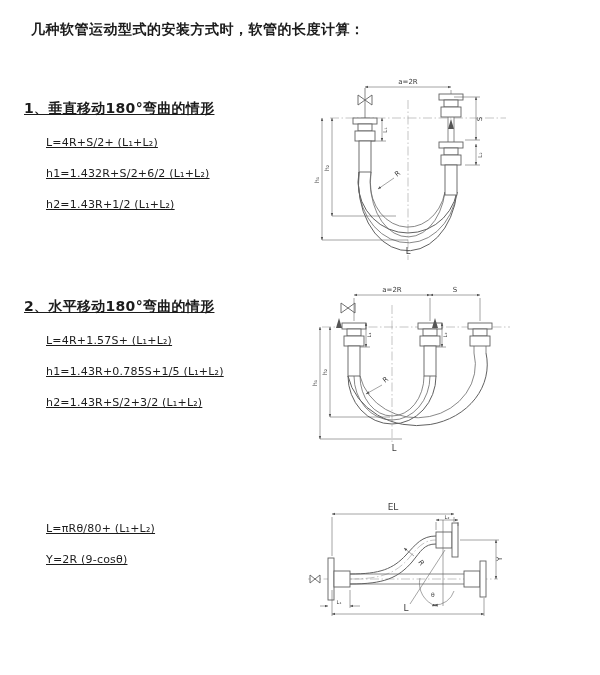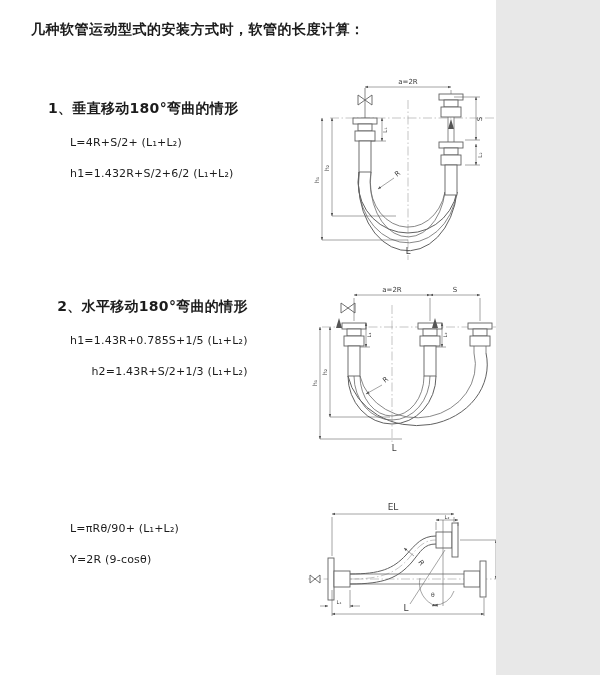--- a/index.html
+++ b/index.html
@@ -1,23 +1,23 @@
 <!DOCTYPE html>
 <html><head>
 <meta charset="utf-8">
 <style>
   html,body{margin:0;padding:0;background:#e8e8e8;}
   .page{
-    position:relative;width:496px;height:675px;background:#ffffff;
+    position:relative;width:600px;height:675px;background:#ffffff;
     font-family:"DejaVu Sans","Liberation Sans",sans-serif;color:#1c1c1c;overflow:hidden;
   }
   .doc-title{
     position:absolute;left:31px;top:21px;font-size:14px;font-weight:700;letter-spacing:0.5px;
   }
-  .sec{position:absolute;left:48px;}
+  .sec{position:absolute;left:24px;text-decoration:underline;}
   .sec-heading{font-size:14px;font-weight:700;margin-bottom:9px;letter-spacing:0.3px;}
   .formula{font-size:11px;height:31px;line-height:31px;padding-left:22px;letter-spacing:0.2px;}
   .diagram{position:absolute;}
   .dr{fill:none;stroke:#616161;stroke-width:1;}
   .dr2{fill:none;stroke:#6a6a6a;stroke-width:0.8;}
   .cn{fill:none;stroke:#6a6a6a;stroke-width:0.6;}
   .dim{fill:none;stroke:#5a5a5a;stroke-width:0.55;}
   .cl{fill:none;stroke:#8a8a8a;stroke-width:0.5;stroke-dasharray:9 2.5 1.5 2.5;}
   .fl{fill:#ffffff;stroke:#616161;stroke-width:0.9;}
   .ah{fill:#555;}
@@ -27,20 +27,21 @@
 <body>
 
 <div class="page">
 
   <div class="doc-title">几种软管运动型式的安装方式时，软管的长度计算：</div>
 
   <div class="sec" style="top:100px;">
     <div class="sec-heading">1、垂直移动180°弯曲的情形</div>
     <div class="formula">L=4R+S/2+ (L₁+L₂)</div>
     <div class="formula">h1=1.432R+S/2+6/2 (L₁+L₂)</div>
+    <div class="formula">h2=1.43R+1/2 (L₁+L₂)</div>
   </div>
 
   <svg class="diagram" style="left:308px;top:74px;" width="285" height="192" viewBox="0 0 285 192">
     <defs>
       <pattern id="br1" width="4" height="4" patternUnits="userSpaceOnUse">
         <path d="M0,4 L4,0 M0,0 L4,4" stroke="#8a8a8a" stroke-width="0.5"></path>
       </pattern>
       <marker id="m1" markerWidth="8" markerHeight="6" refX="6.2" refY="2.5" orient="auto-start-reverse">
         <path d="M0,0 L6.5,2.5 L0,5 Z" fill="#555"></path>
       </marker>
@@ -105,24 +106,25 @@
       <line class="dim" x1="63" y1="67" x2="78" y2="67"></line>
       <text class="lbl" font-size="5.5" text-anchor="middle" transform="rotate(-90 79 56)" x="79" y="56">L₁</text>
 
       <line class="dim" x1="86" y1="104" x2="70" y2="115" marker-end="url(#m1)"></line>
       <text class="lbl" font-size="7" transform="rotate(-38 89 103)" x="89" y="103">R</text>
 
       <text class="lbl" x="100" y="180" font-size="8.5" text-anchor="middle">L</text>
     </g>
   </svg>
 
-  <div class="sec" style="top:298px;text-align:right;">
+  <div class="sec" style="top:298px;">
     <div class="sec-heading">2、水平移动180°弯曲的情形</div>
+    <div class="formula">L=4R+1.57S+ (L₁+L₂)</div>
     <div class="formula">h1=1.43R+0.785S+1/5 (L₁+L₂)</div>
-    <div class="formula">h2=1.43R+S/2+1/3 (L₁+L₂)</div>
+    <div class="formula">h2=1.43R+S/2+3/2 (L₁+L₂)</div>
   </div>
 
   <svg class="diagram" style="left:304px;top:281px;" width="292" height="185" viewBox="0 0 292 185">
     <defs>
       <pattern id="br2" width="4" height="4" patternUnits="userSpaceOnUse">
         <path d="M0,4 L4,0 M0,0 L4,4" stroke="#8a8a8a" stroke-width="0.5"></path>
       </pattern>
       <marker id="m2" markerWidth="8" markerHeight="6" refX="6.2" refY="2.5" orient="auto-start-reverse">
         <path d="M0,0 L6.5,2.5 L0,5 Z" fill="#555"></path>
       </marker>
@@ -189,21 +191,21 @@
       <text class="lbl" font-size="6" text-anchor="middle" transform="rotate(-90 23 91)" x="23" y="91">h₂</text>
 
       <line class="dim" x1="78" y1="104" x2="62" y2="113" marker-end="url(#m2)"></line>
       <text class="lbl" font-size="7" transform="rotate(-38 81 102)" x="81" y="102">R</text>
 
       <text class="lbl" x="90" y="170" font-size="8.5" text-anchor="middle">L</text>
     </g>
   </svg>
 
   <div class="sec" style="top:513px;">
-    <div class="formula">L=πRθ/90+ (L₁+L₂)</div>
+    <div class="formula">L=πRθ/80+ (L₁+L₂)</div>
     <div class="formula">Y=2R (9-cosθ)</div>
   </div>
 
   <svg class="diagram" style="left:294px;top:498px;" width="304" height="152" viewBox="0 0 304 152">
     <defs>
       <marker id="m3" markerWidth="8" markerHeight="6" refX="6.2" refY="2.5" orient="auto-start-reverse">
         <path d="M0,0 L6.5,2.5 L0,5 Z" fill="#555"></path>
       </marker>
     </defs>
     <g>

